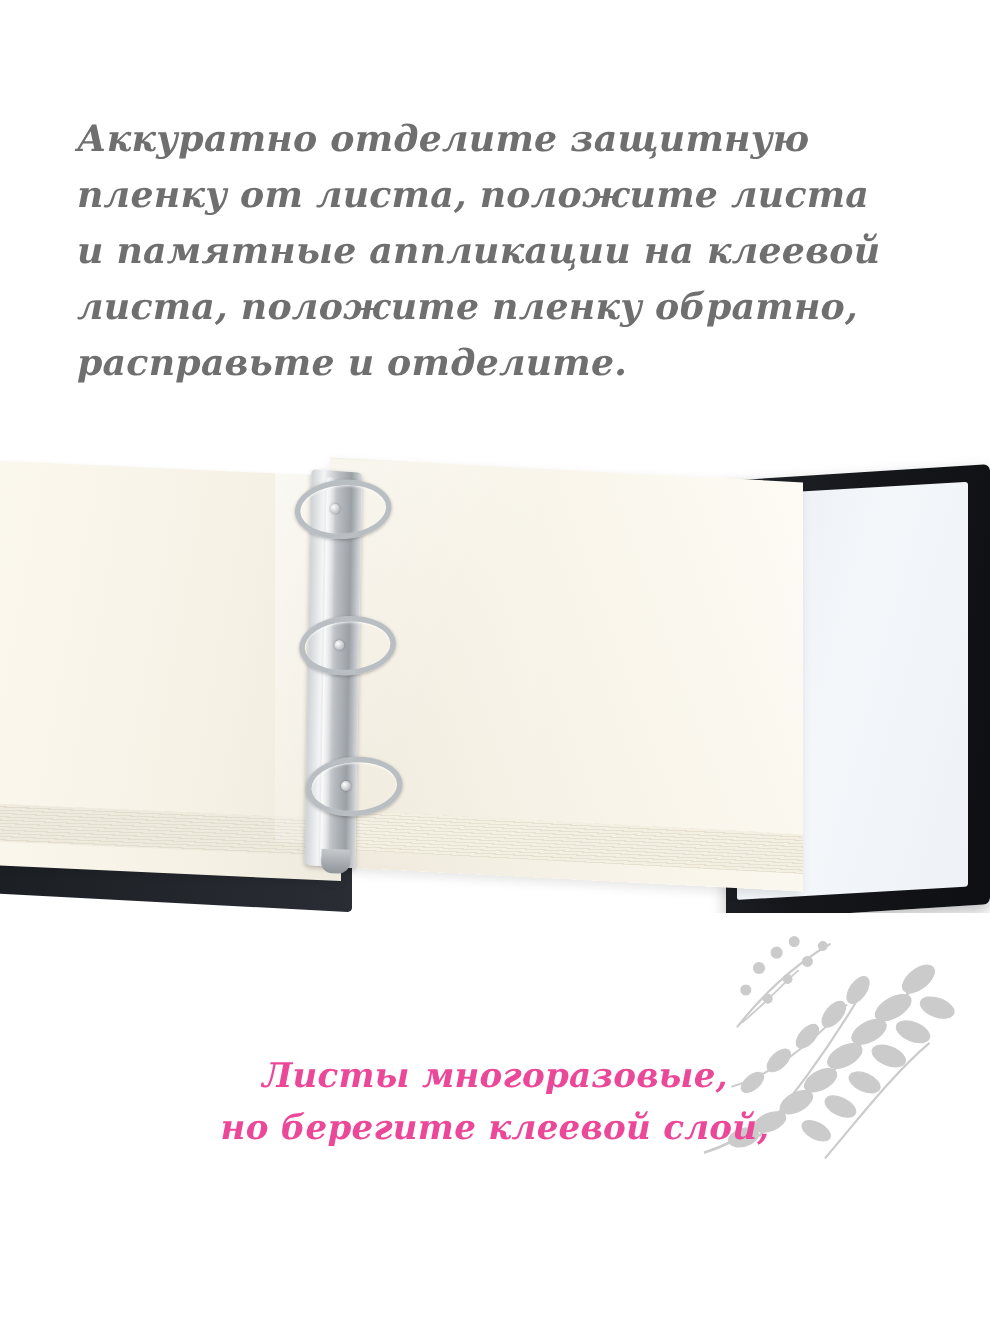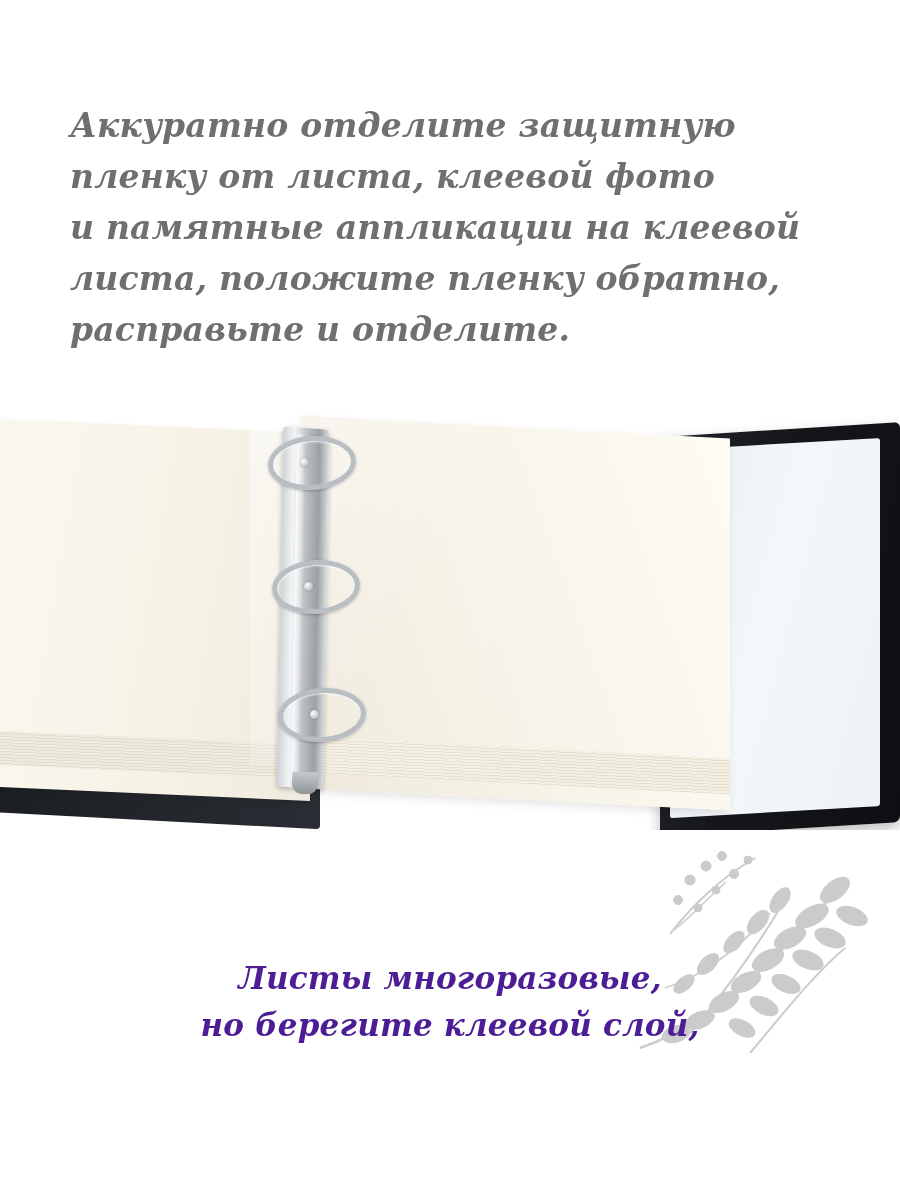--- a/index.html
+++ b/index.html
@@ -35,21 +35,21 @@
   }
   .caption-top .line { display: block; white-space: nowrap; }
 
   
   .caption-bottom {
     position: absolute;
     top: 955px;
     left: 0;
     width: 900px;
     text-align: center;
-    color: #4c1d95;
+    color: #ec4899;
     font-family: "DejaVu Serif", serif;
     font-style: italic;
     font-weight: 700;
     font-size: 31px;
     line-height: 47px;
     letter-spacing: 0.2px;
   }
   .caption-bottom .line { display: block; white-space: nowrap; }
 
   
@@ -229,21 +229,21 @@
     pointer-events: none;
   }
 
   
 </style>
 </head>
 <body>
 
 <div class="caption-top">
   <span class="line">Аккуратно отделите защитную</span>
-  <span class="line">пленку от листа, клеевой фото</span>
+  <span class="line">пленку от листа, положите листа</span>
   <span class="line">и памятные аппликации на клеевой</span>
   <span class="line">листа, положите пленку обратно,</span>
   <span class="line">расправьте и отделите.</span>
 </div>
 
 <div class="photo">
   <div class="cover-right"></div>
   <div class="page-right-inner"></div>
   <div class="cover-left"></div>
 

